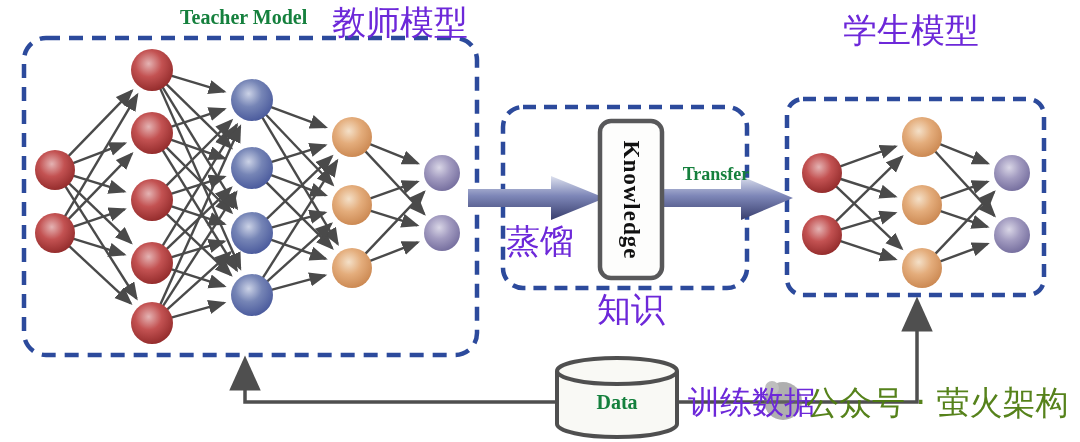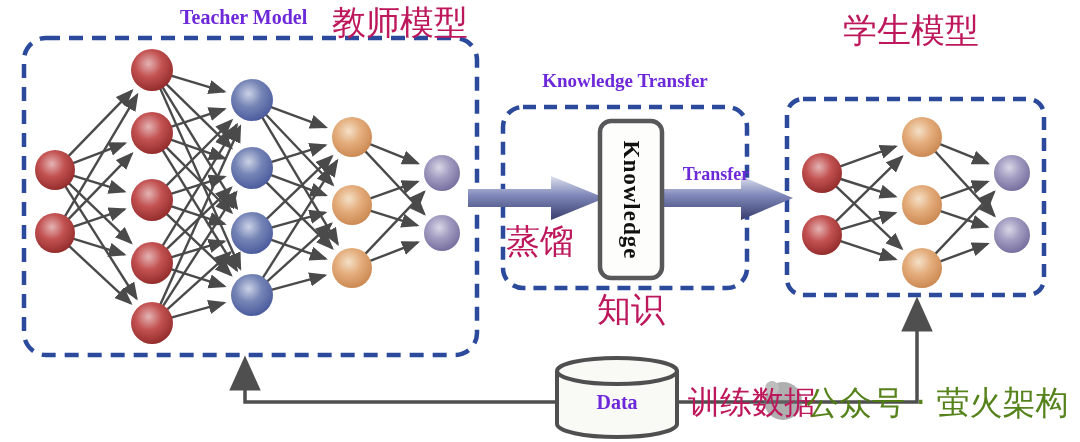--- a/index.html
+++ b/index.html
@@ -1,21 +1,21 @@
 <!DOCTYPE html>
 <html><head>
 <meta charset="utf-8">
 <style>
   html,body{margin:0;padding:0;background:#ffffff;}
   #stage{position:relative;width:1080px;height:442px;background:#ffffff;overflow:hidden;
          font-family:"Liberation Sans",sans-serif;}
   #stage svg{position:absolute;left:0;top:0;}
   .lbl{position:absolute;white-space:nowrap;}
-  .en-title{font-family:"Liberation Serif",serif;font-weight:bold;color:#6d28d9;}
-  .zh{font-family:"DejaVu Sans",sans-serif;color:#be185d;}
+  .en-title{font-family:"Liberation Serif",serif;font-weight:bold;color:#15803d;}
+  .zh{font-family:"DejaVu Sans",sans-serif;color:#6d28d9;}
   .center{text-align:center;}
   .knowledge-wrap{position:absolute;display:flex;align-items:center;justify-content:center;}
   .knowledge-wrap span{transform:rotate(90deg);font-family:"Liberation Serif",serif;
     font-weight:bold;font-size:23px;letter-spacing:1px;color:#111;}
   .watermark{color:#b4b4b4;opacity:.95;}
 </style>
 </head>
 <body>
 
 <div id="stage">
@@ -162,21 +162,20 @@
 
     <g>
       <path d="M557,371 L557,424 A60,13 0 0 0 677,424 L677,371" fill="#f9f9f5" stroke="#4f4f4f" stroke-width="4"></path>
       <ellipse cx="617" cy="371" rx="60" ry="13" fill="#f9f9f5" stroke="#4f4f4f" stroke-width="4"></ellipse>
     </g>
   </svg>
 
   <div class="lbl en-title" style="left:180px;top:6px;font-size:20px;">Teacher Model</div>
   <div class="lbl zh" style="left:332px;top:0px;font-size:34px;">教师模型</div>
 
-  <div class="lbl en-title center" style="left:503px;top:70px;width:244px;font-size:19px;">Knowledge Transfer</div>
 
   <div class="lbl zh" style="left:506px;top:219px;font-size:34px;">蒸馏</div>
 
   <div class="lbl en-title center" style="left:666px;top:164px;width:100px;font-size:18px;">Transfer</div>
 
   <div class="knowledge-wrap" style="left:600px;top:121px;width:62px;height:157px;">
     <span>Knowledge</span>
   </div>
 
   <div class="lbl zh" style="left:843px;top:8px;font-size:34px;">学生模型</div>

